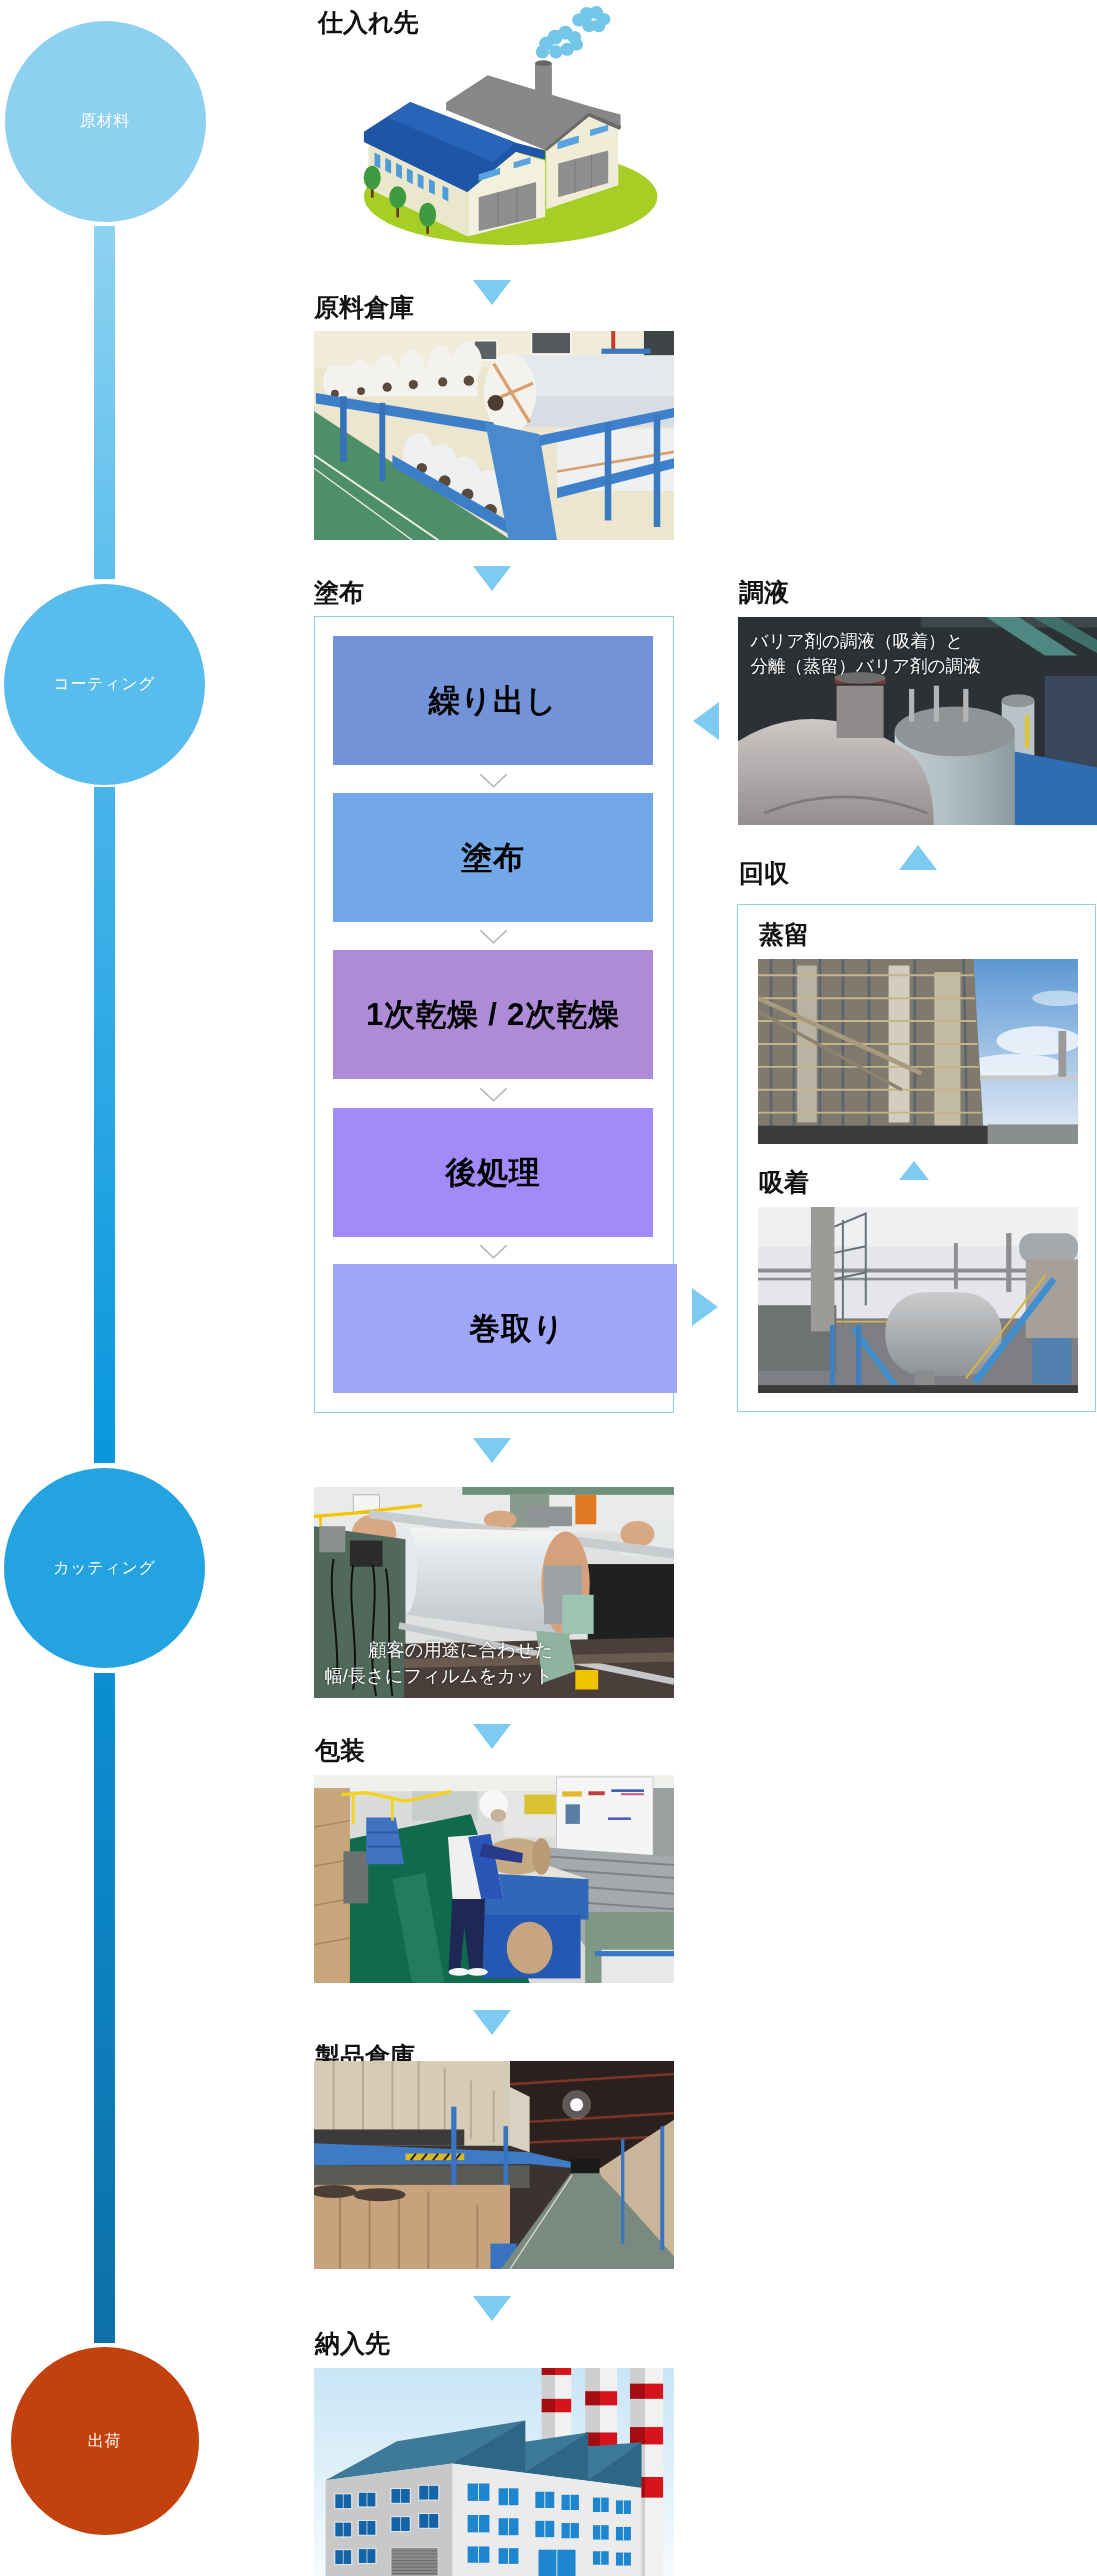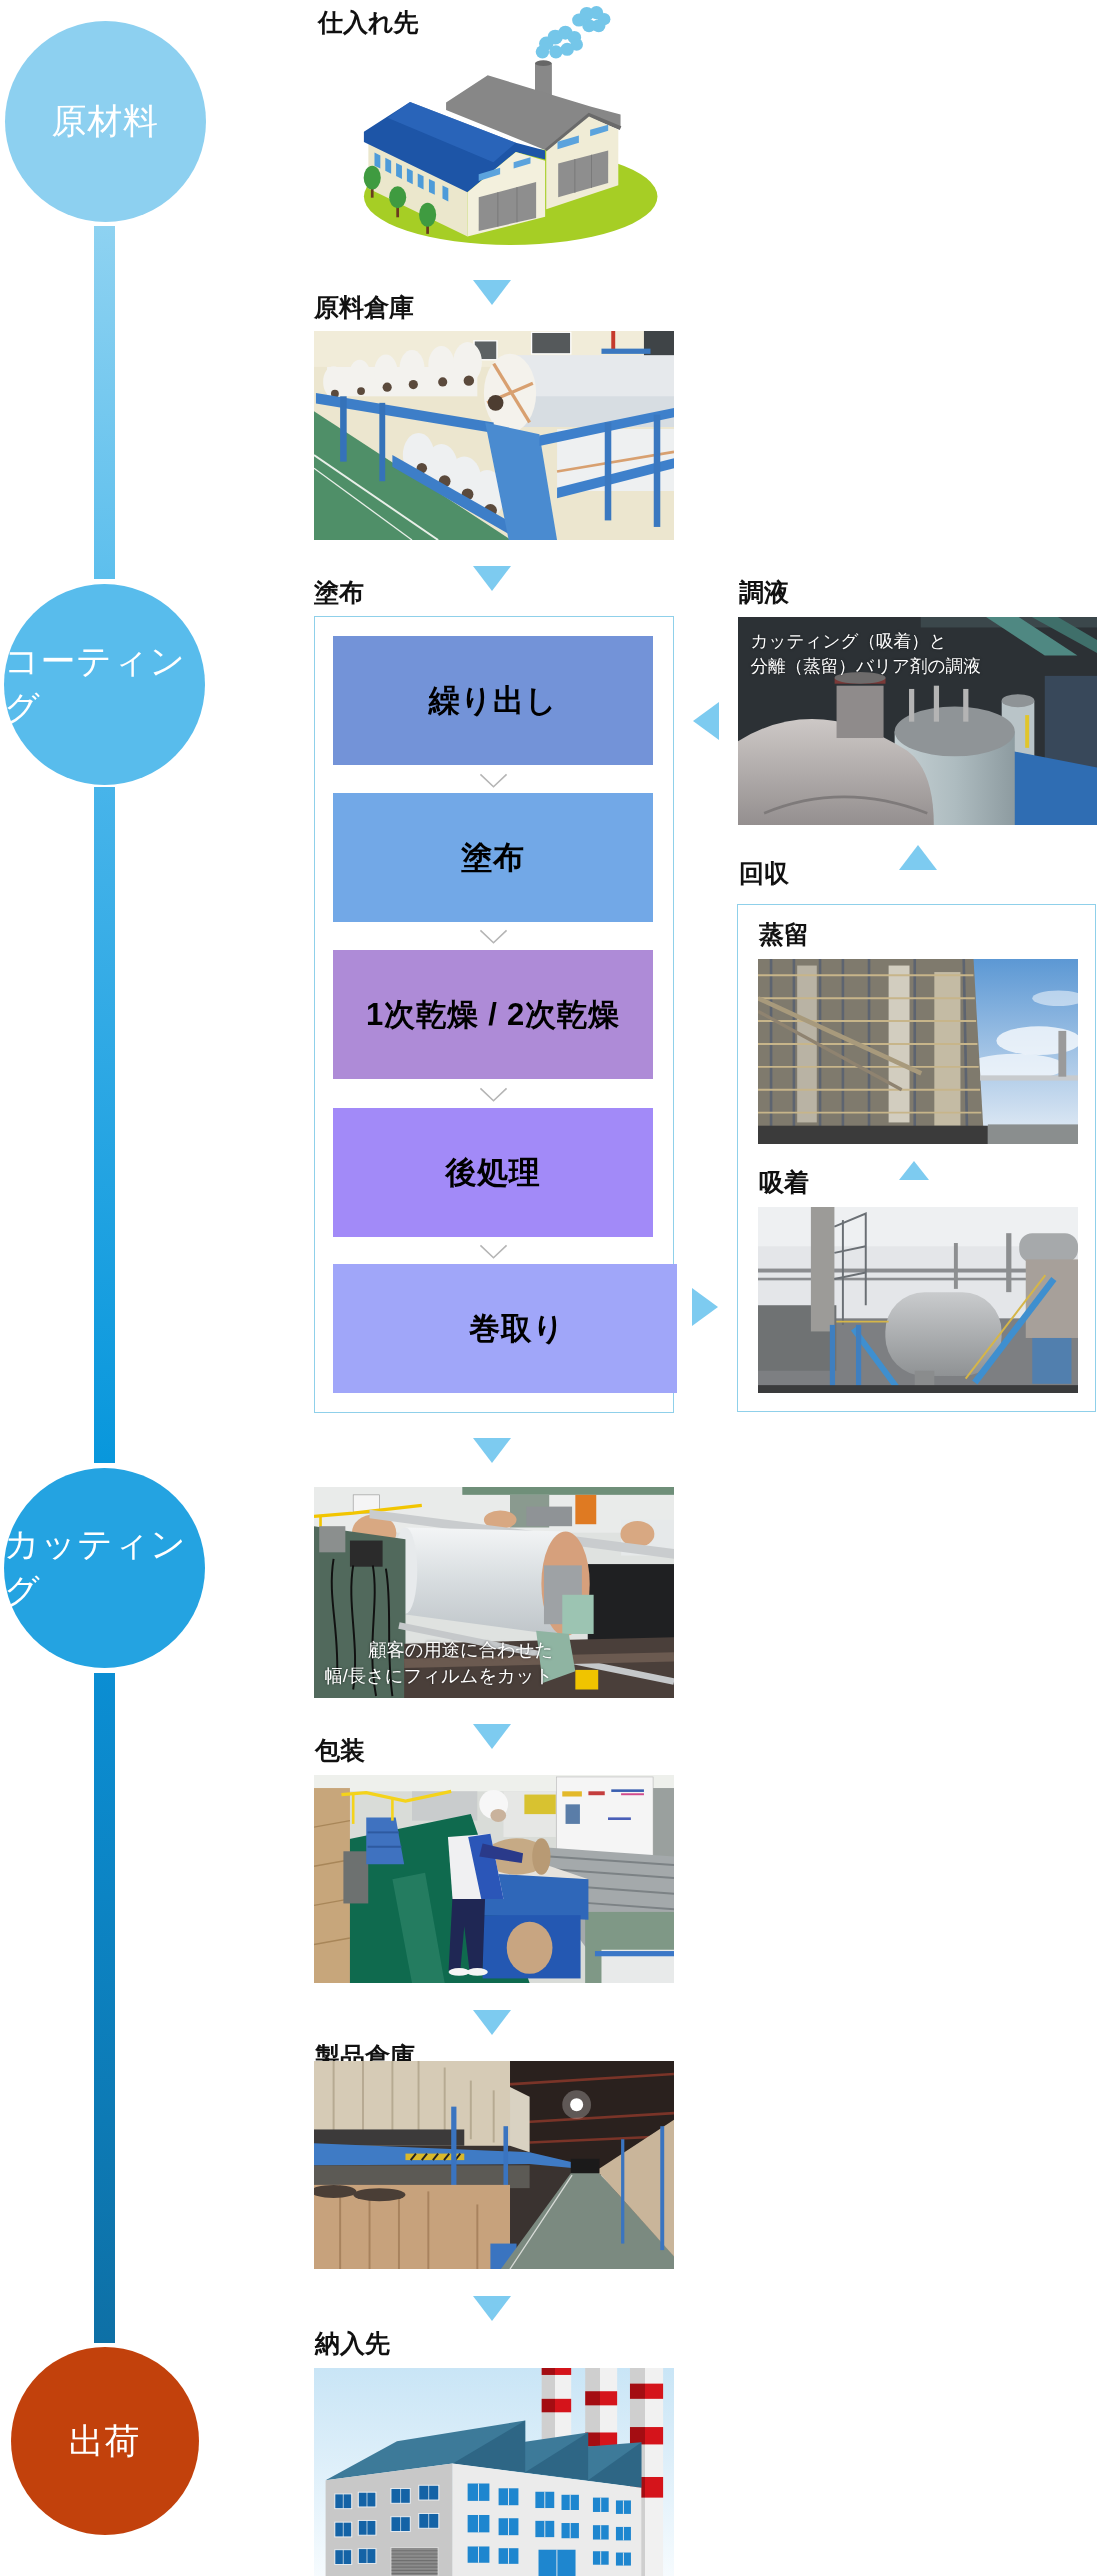--- a/index.html
+++ b/index.html
@@ -14,21 +14,21 @@
   .abs { position: absolute; }
 
   
   .tl-line { position: absolute; left: 94px; width: 21px; }
   .tl-seg-1 { top: 226px; height: 353px; background: linear-gradient(#8ed2f1, #5dbfed); }
   .tl-seg-2 { top: 787px; height: 676px; background: linear-gradient(#47b4ea, #0897dc); }
   .tl-seg-3 { top: 1673px; height: 670px; background: linear-gradient(#0b8ed3, #0e70a6); }
   .stage {
     position: absolute; border-radius: 50%;
     display: flex; align-items: center; justify-content: center;
-    color: #fff; font-size: 35px; font-weight: normal; letter-spacing: 0.7px;
+    color: #fff; font-size: 16px; font-weight: normal; letter-spacing: 0.7px;
   }
   .stage-1 { left: 4.6px;  top: 21px;   width: 201px; height: 201px; }
   .stage-2 { left: 3.9px;  top: 584px;  width: 201px; height: 201px; }
   .stage-3 { left: 3.9px;  top: 1468px; width: 201px; height: 200px; }
   .stage-4 { left: 10.5px; top: 2347px; width: 188px; height: 188px; }
 
   
   .lbl {
     position: absolute; color: #111; white-space: nowrap;
     font-size: 25px; line-height: 29px; font-weight: bold;
@@ -278,21 +278,21 @@
     <rect x="262" y="110" width="8" height="50" fill="#b4b4b4"></rect>
     <rect x="300" y="105" width="8" height="55" fill="#b4b4b4"></rect>
     <rect x="345" y="110" width="8" height="50" fill="#b4b4b4"></rect>
     <path d="M0,190 Q120,115 260,205 Q300,235 300,318 L0,318 Z" fill="url(#bBig)"></path>
     <path d="M40,300 Q160,250 290,300" fill="none" stroke="#7e7a7a" stroke-width="4"></path>
     <rect x="151" y="105" width="72" height="80" fill="#8f8b8b"></rect>
     <rect x="148" y="93" width="78" height="9" fill="#7a3a38"></rect>
     <ellipse cx="187" cy="93" rx="39" ry="9" fill="#6d6b6b"></ellipse>
   </svg>
   <div class="cap" style="left:12.4px; top:11.8px;">
-    <div>カッティング（吸着）と</div>
+    <div>バリア剤の調液（吸着）と</div>
     <div>分離（蒸留）バリア剤の調液</div>
   </div>
 </div>
 
 <div class="arr-left" style="left:693px; top:702px;"></div>
 <div class="arr-up" style="left:899px; top:845px;"></div>
 
 <div class="lbl" style="left:739px; top:859px;">回収</div>
 <div class="frame" style="left:737px; top:904px; width:359px; height:508px;"></div>
 

